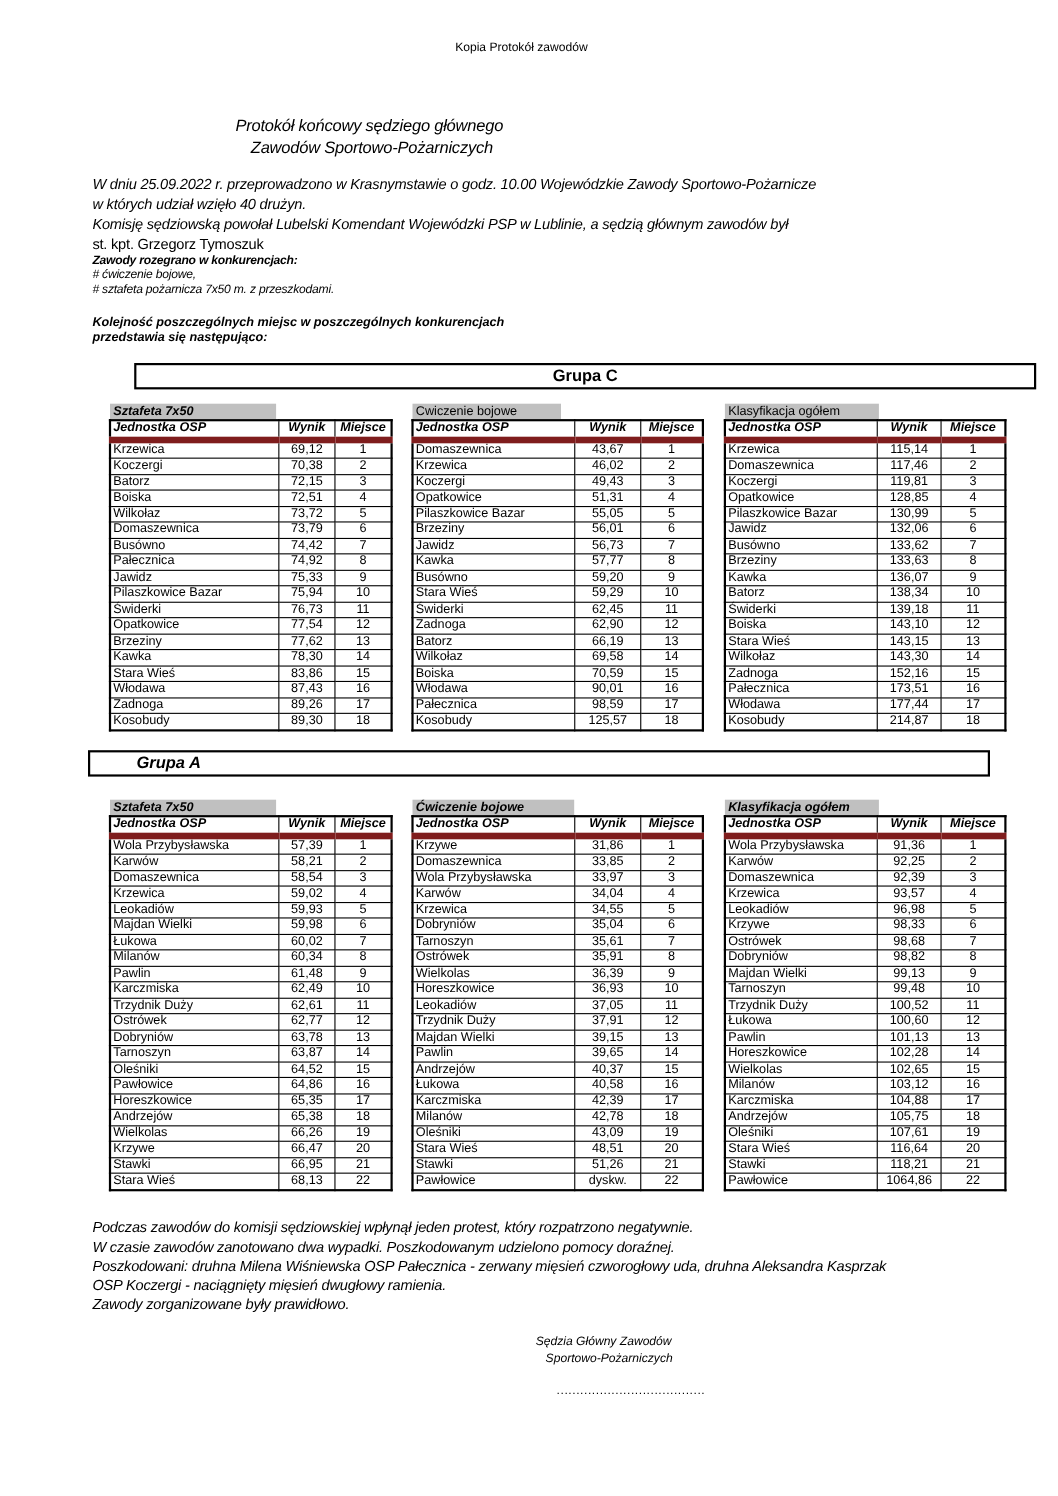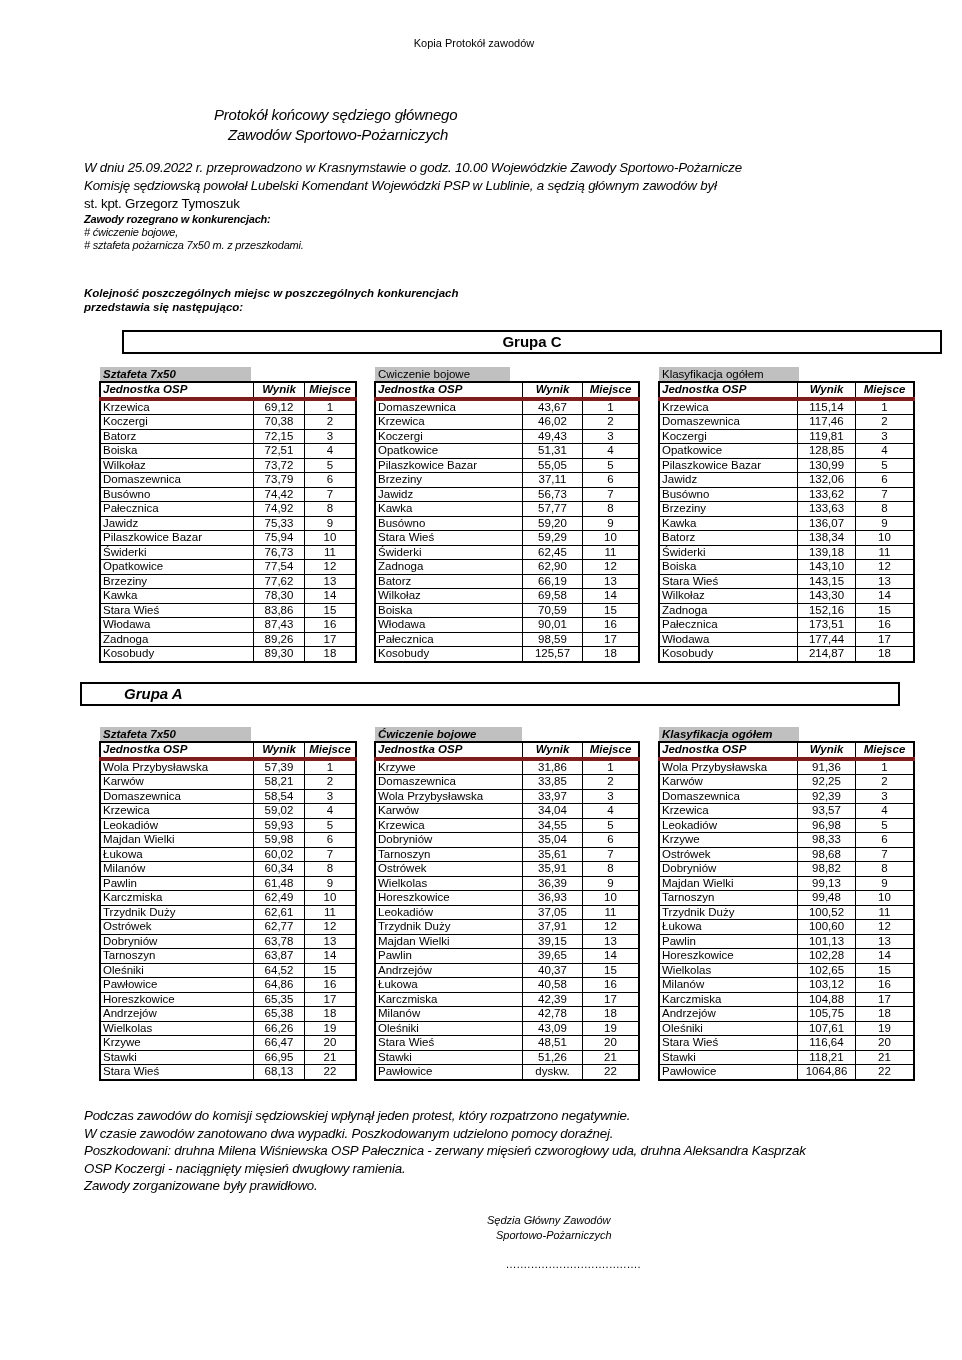--- a/index.html
+++ b/index.html
@@ -17,41 +17,42 @@
   .group-bar { left: 80px; width: 816px; height: 20px; border: 2px solid #000; font-weight: bold; font-size: 15px; line-height: 20px; }
   .group-c { top: 330px; text-align: center; margin-left: 42px; }
   .group-a { top: 682px; font-style: italic; padding-left: 0; }
   .group-a span { position: absolute; left: 42px; }
 
   .tbl-wrap { position: absolute; padding-left: 19px; }
   .tbl-label { height: 14px; background: #c0c0c0; font-size: 11.5px; line-height: 14px; padding-left: 3px; margin-left: 1px; box-sizing: border-box; }
   .tbl-label.italic { font-style: italic; font-weight: bold; }
   table { border-collapse: collapse; border: 2px solid #000; font-size: 11.5px; }
   th, td { border: 1px solid #000; padding: 0 2px; height: 13.5px; line-height: 13.5px; white-space: nowrap; }
-  th { font-style: italic; font-weight: bold; text-align: left; border-bottom: 4px solid #7f1d1d; }
+  th { font-style: italic; font-weight: bold; text-align: left; border-bottom: 6px solid #7f1d1d; }
   th.c, td.c { text-align: center; }
   td.name { text-align: left; }
 
   .footer { left: 84px; top: 1107px; width: 820px; font-style: italic; font-size: 13.3px; line-height: 17.5px; letter-spacing: -0.2px; }
   .sign { left: 487px; top: 1213px; font-style: italic; font-size: 11px; line-height: 15px; }
   .sign div:nth-child(2) { padding-left: 9px; }
   .dots { left: 506px; top: 1258px; font-size: 11px; letter-spacing: 0.5px; }
 </style>
 </head>
 <body>
 
 <div class="abs header-note">Kopia Protokół zawodów</div>
 
 <div class="abs title">
   <div>Protokół końcowy sędziego głównego</div>
   <div>Zawodów Sportowo-Pożarniczych</div>
 </div>
 
 <div class="abs intro">
   <div>W dniu 25.09.2022 r. przeprowadzono w Krasnymstawie o godz. 10.00 Wojewódzkie Zawody Sportowo-Pożarnicze</div>
+  <div>w których udział wzięło 40 drużyn.</div>
   <div>Komisję sędziowską powołał Lubelski Komendant Wojewódzki PSP w Lublinie, a sędzią głównym zawodów był</div>
   <div class="plain">st. kpt. Grzegorz Tymoszuk</div>
   <div class="small bold">Zawody rozegrano w konkurencjach:</div>
   <div class="small"># ćwiczenie bojowe,</div>
   <div class="small"># sztafeta pożarnicza 7x50 m. z przeszkodami.</div>
 </div>
 
 <div class="abs order">
   <div>Kolejność poszczególnych miejsc w poszczególnych konkurencjach</div>
   <div>przedstawia się następująco:</div>
@@ -195,21 +196,21 @@
           <td class="c">51,31</td>
           <td class="c">4</td>
         </tr>
         <tr>
           <td class="name">Pilaszkowice Bazar</td>
           <td class="c">55,05</td>
           <td class="c">5</td>
         </tr>
         <tr>
           <td class="name">Brzeziny</td>
-          <td class="c">37,11</td>
+          <td class="c">56,01</td>
           <td class="c">6</td>
         </tr>
         <tr>
           <td class="name">Jawidz</td>
           <td class="c">56,73</td>
           <td class="c">7</td>
         </tr>
         <tr>
           <td class="name">Kawka</td>
           <td class="c">57,77</td>

